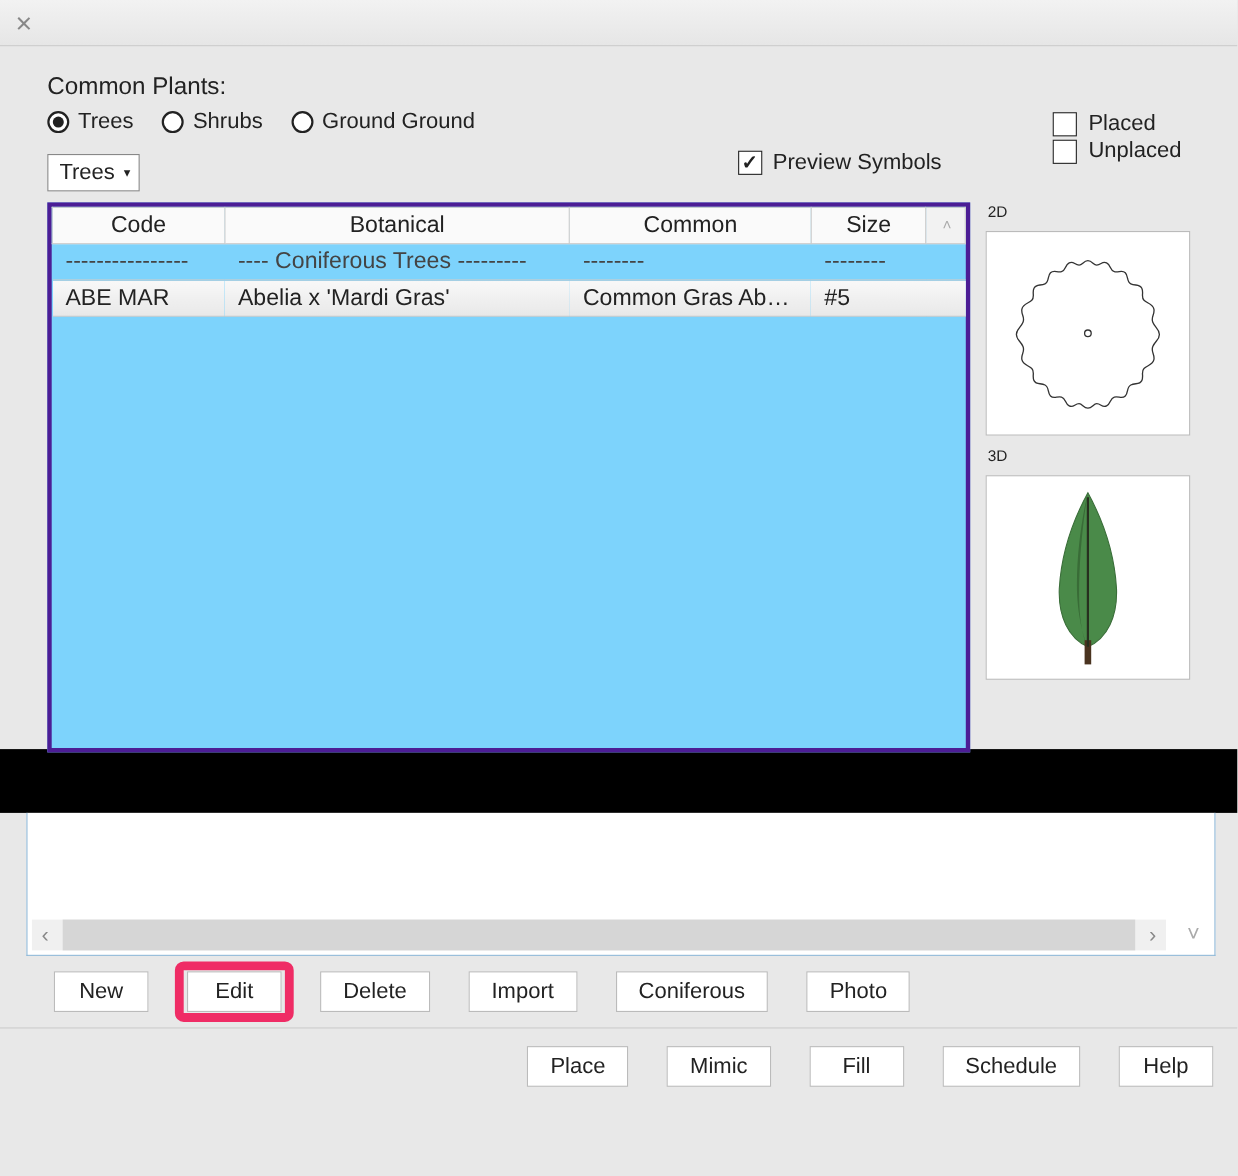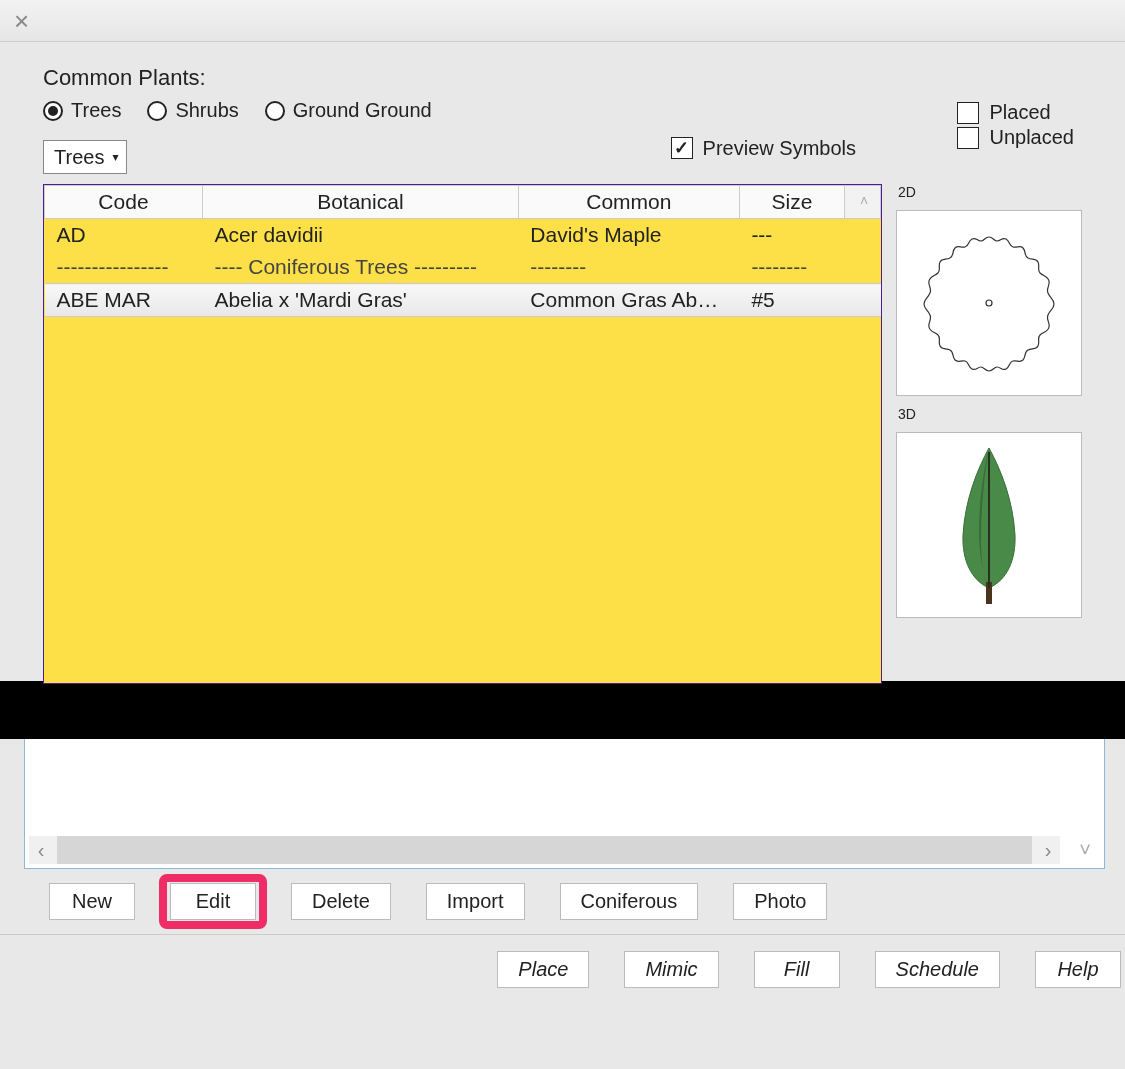--- a/index.html
+++ b/index.html
@@ -67,21 +67,21 @@
   }
   .dropdown .chev { font-size:12px;}
   .preview-toggle {
     display:flex; align-items:center; gap:10px; cursor:pointer;
   }
   .body-row {
     display:flex; align-items:flex-start; gap:14px;
     padding: 0 20px 0 24px; margin-top:10px;
   }
   .table-wrap {
-    flex:1; border:1px solid #4c1d95; background:#fde047;
+    flex:1; border:4px solid #4c1d95; background:#7dd3fc;
     position: relative; height:500px;
   }
   table { width:100%; border-collapse: collapse; table-layout: fixed;}
   thead th {
     font-weight: normal; font-size:21px; text-align:center;
     border:1px solid #ccc; background:#fafafa; padding:4px 8px;
   }
   thead th:last-child { width:34px; background:#f2f2f2;}
   tbody td {
     padding: 4px 12px; font-size:21px; border-bottom:0;
@@ -134,22 +134,21 @@
   }
   .edit-highlight {
     position:relative;
   }
   .edit-highlight::before {
     content:''; position:absolute; inset:-10px -12px;
     border:8px solid #ef2c65; border-radius:8px; pointer-events:none;
   }
   .bottom-btns {
     display:flex; gap:14px; justify-content:flex-end;
-    padding: 16px 4px 16px 0;
-    font-style: italic;
+    padding: 16px 22px 16px 0;
   }
   .footerline { border-top:1px solid #ccc; margin-top:6px;}
 </style>
 </head>
 <body>
 
 <div class="titlebar">
   <span class="closex">×</span>
 </div>
 
@@ -208,26 +207,20 @@
             <th>Code</th>
             <th>Botanical</th>
             <th>Common</th>
             <th>Size</th>
             <th>
                 <span class="scroll-up">˄</span>
               </th>
           </tr>
         </thead>
         <tbody>
-          <tr>
-            <td>AD</td>
-            <td>Acer davidii</td>
-            <td>David's Maple</td>
-            <td colspan="2">---</td>
-          </tr>
           <tr class="sep">
             <td>----------------</td>
             <td>---- Coniferous Trees ---------</td>
             <td>--------</td>
             <td colspan="2">--------</td>
           </tr>
           <tr class="selected">
             <td>ABE MAR</td>
             <td>Abelia x 'Mardi Gras'</td>
             <td>Common Gras Abelia</td>

